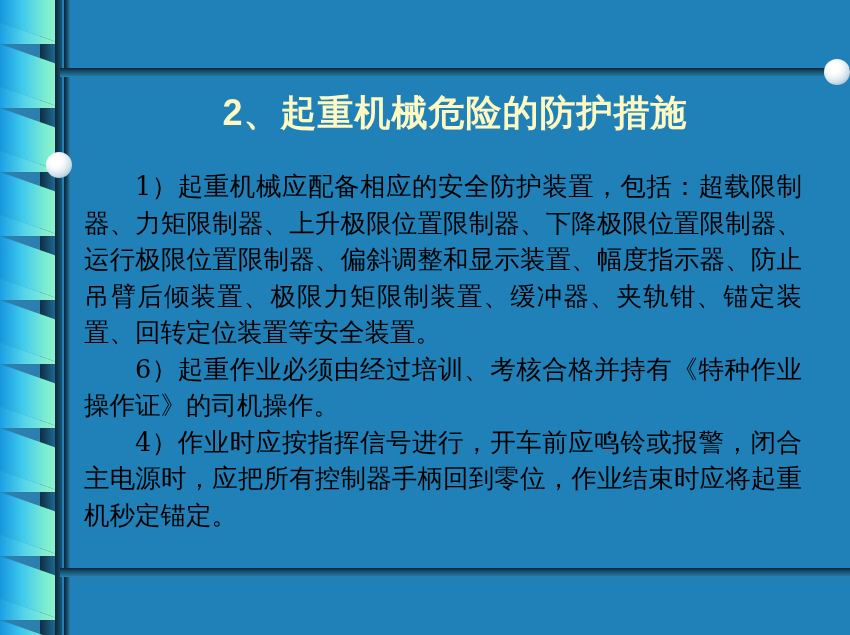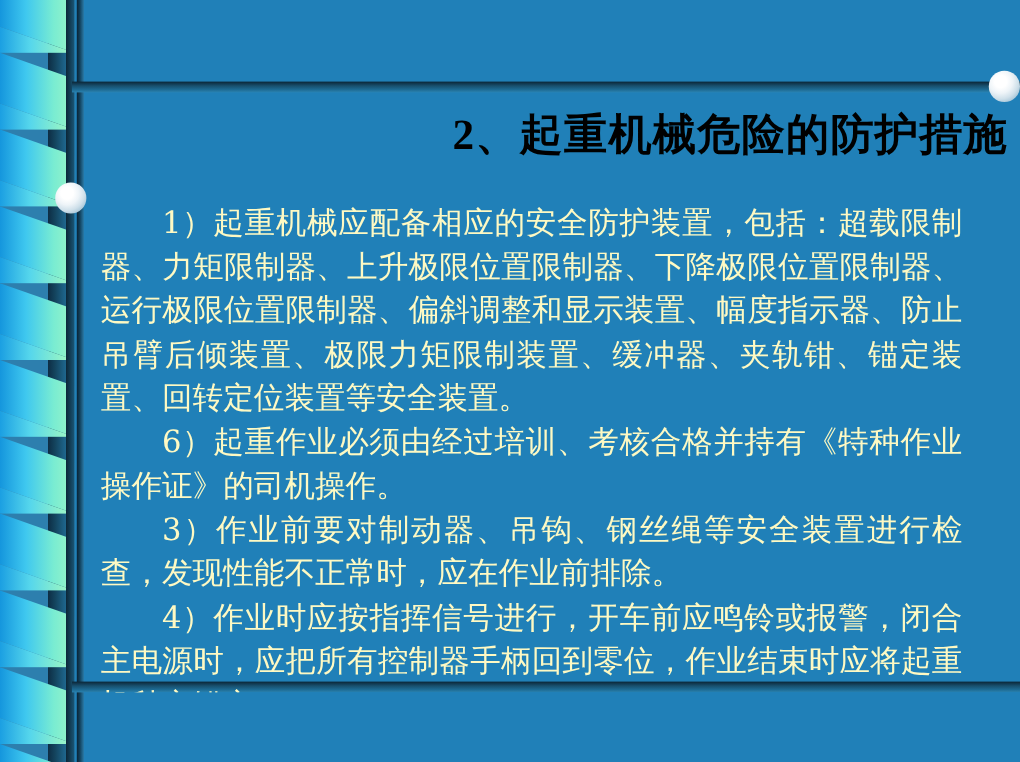--- a/index.html
+++ b/index.html
@@ -99,37 +99,37 @@
   }
   .sphere.left  { left: 46px; top: 152px; }
   .sphere.right { left: 824px; top: 59px; }
 
   
   .title {
     position: absolute;
     left: 70px;
     top: 92px;
     width: 770px;
-    text-align: right;
-    color: #000000;
+    text-align: center;
+    color: #fef9c3;
     font-size: 36px;
     font-weight: 700;
-    font-family: Liberation Serif, serif;
+    font-family: Liberation Sans, sans-serif;
     letter-spacing: 1px;
     line-height: 1.15;
     white-space: nowrap;
   }
 
   
   .body-block {
     position: absolute;
     left: 84px;
     top: 168px;
     width: 718px;
-    color: #fef9c3;
+    color: #000000;
     font-size: 25.5px;
     font-family: "DejaVu Serif", serif;
     line-height: 36.5px;
     letter-spacing: 0px;
     text-align: justify;
     text-justify: inter-ideograph;
   }
   .para {
     margin: 0;
     text-indent: 2em;
@@ -206,18 +206,17 @@
   <div class="hline bot"></div>
 
   <div class="sphere left"></div>
   <div class="sphere right"></div>
 
   <div class="title">2、起重机械危险的防护措施</div>
 
   <div class="body-block">
     <p class="para">1）起重机械应配备相应的安全防护装置，包括：超载限制器、力矩限制器、上升极限位置限制器、下降极限位置限制器、运行极限位置限制器、偏斜调整和显示装置、幅度指示器、防止吊臂后倾装置、极限力矩限制装置、缓冲器、夹轨钳、锚定装置、回转定位装置等安全装置。</p>
     <p class="para">6）起重作业必须由经过培训、考核合格并持有《特种作业操作证》的司机操作。</p>
-    <p class="para">3）作业前要对制动器、吊钩、钢丝绳等安全装置进行检查，发现性能不正常时，应在作业前排除。</p>
     <p class="para">4）作业时应按指挥信号进行，开车前应鸣铃或报警，闭合主电源时，应把所有控制器手柄回到零位，作业结束时应将起重机秒定锚定。</p>
   </div>
 
   <div class="bottom-panel"></div>
 </div>
 
 </body></html>

